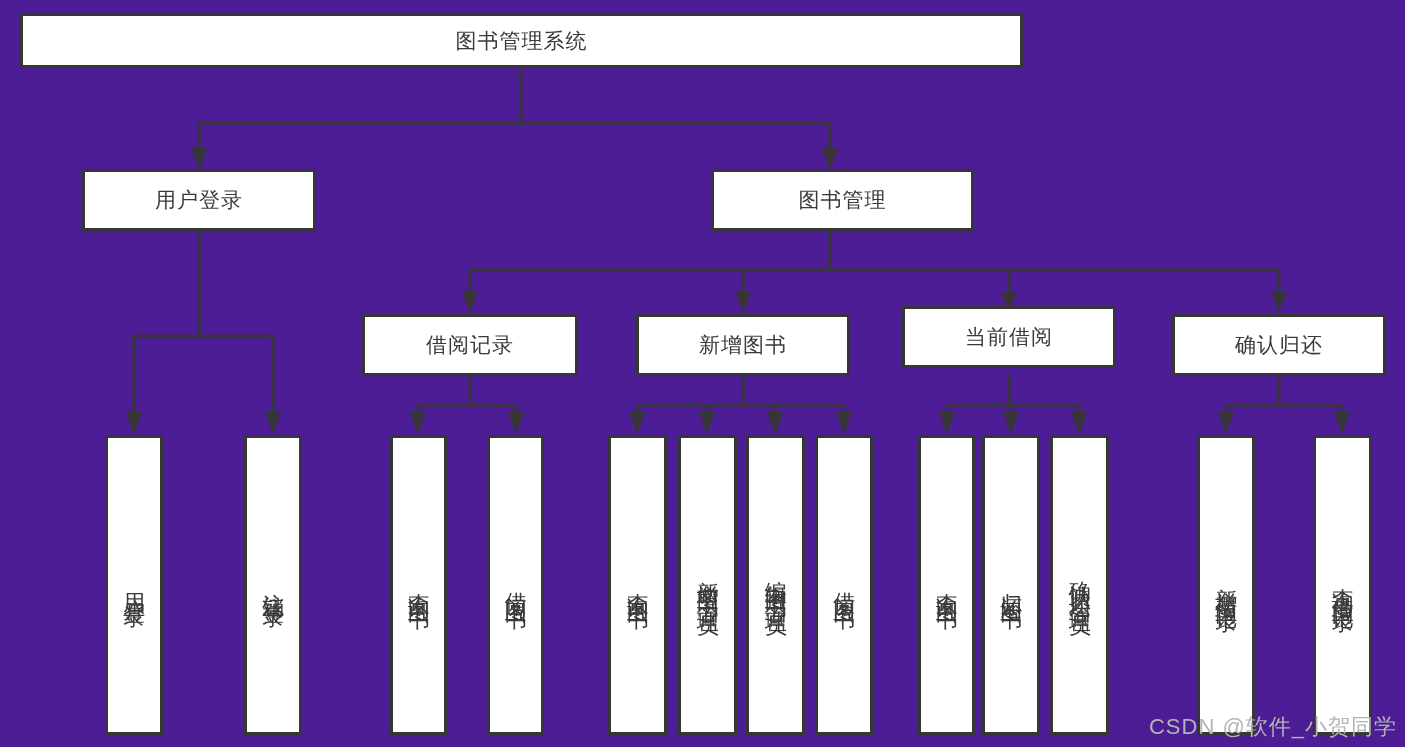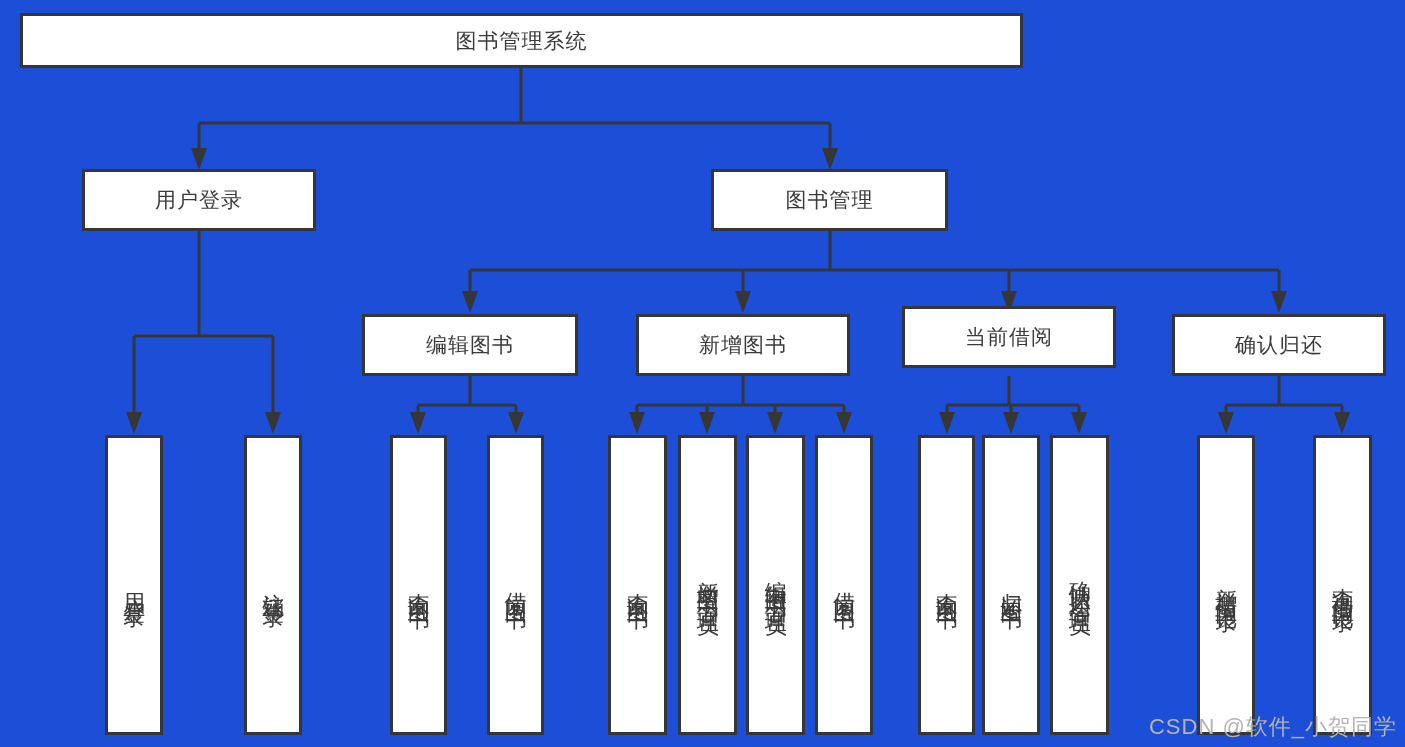--- a/index.html
+++ b/index.html
@@ -1,19 +1,19 @@
 <!DOCTYPE html>
 <html><head>
 <meta charset="utf-8">
 <style>
   html,body{margin:0;padding:0;background:#ffffff;}
   .canvas{
     position:relative;
     width:1405px;height:747px;
-    background:#1d4ed8;
+    background:#4c1d95;
     font-family:"Liberation Sans", sans-serif;
     overflow:hidden;
   }
   .connector-layer{position:absolute;left:0;top:0;z-index:1;}
   .node{
     position:absolute;
     box-sizing:border-box;
     border:3px solid #363636;
     background:#ffffff;
     color:#3a3a3a;
@@ -112,23 +112,23 @@
       <polygon points="1003,412 1019,412 1011,434"></polygon>
       <polygon points="1071,412 1087,412 1079,434"></polygon>
       <polygon points="1218,412 1234,412 1226,434"></polygon>
       <polygon points="1334,412 1350,412 1342,434"></polygon>
     </g>
   </svg>
 
   <div class="node h" style="left:20px;top:13px;width:1003px;height:55px">图书管理系统</div>
 
   <div class="node h" style="left:82px;top:169px;width:234px;height:62px">用户登录</div>
-  <div class="node h" style="left:711px;top:169px;width:237px;height:62px">图书管理</div>
+  <div class="node h" style="left:711px;top:169px;width:263px;height:62px">图书管理</div>
 
-  <div class="node h" style="left:362px;top:314px;width:216px;height:62px">编辑图书</div>
+  <div class="node h" style="left:362px;top:314px;width:216px;height:62px">借阅记录</div>
   <div class="node h" style="left:636px;top:314px;width:214px;height:62px">新增图书</div>
   <div class="node h" style="left:902px;top:306px;width:214px;height:62px">当前借阅</div>
   <div class="node h" style="left:1172px;top:314px;width:214px;height:62px">确认归还</div>
 
   <div class="node v" style="left:105px;top:435px;width:58px;height:300px">用户登录</div>
   <div class="node v" style="left:244px;top:435px;width:58px;height:300px">注销登录</div>
 
   <div class="node v" style="left:390px;top:435px;width:57px;height:300px">查询图书</div>
   <div class="node v" style="left:487px;top:435px;width:57px;height:300px">借阅图书</div>
 

